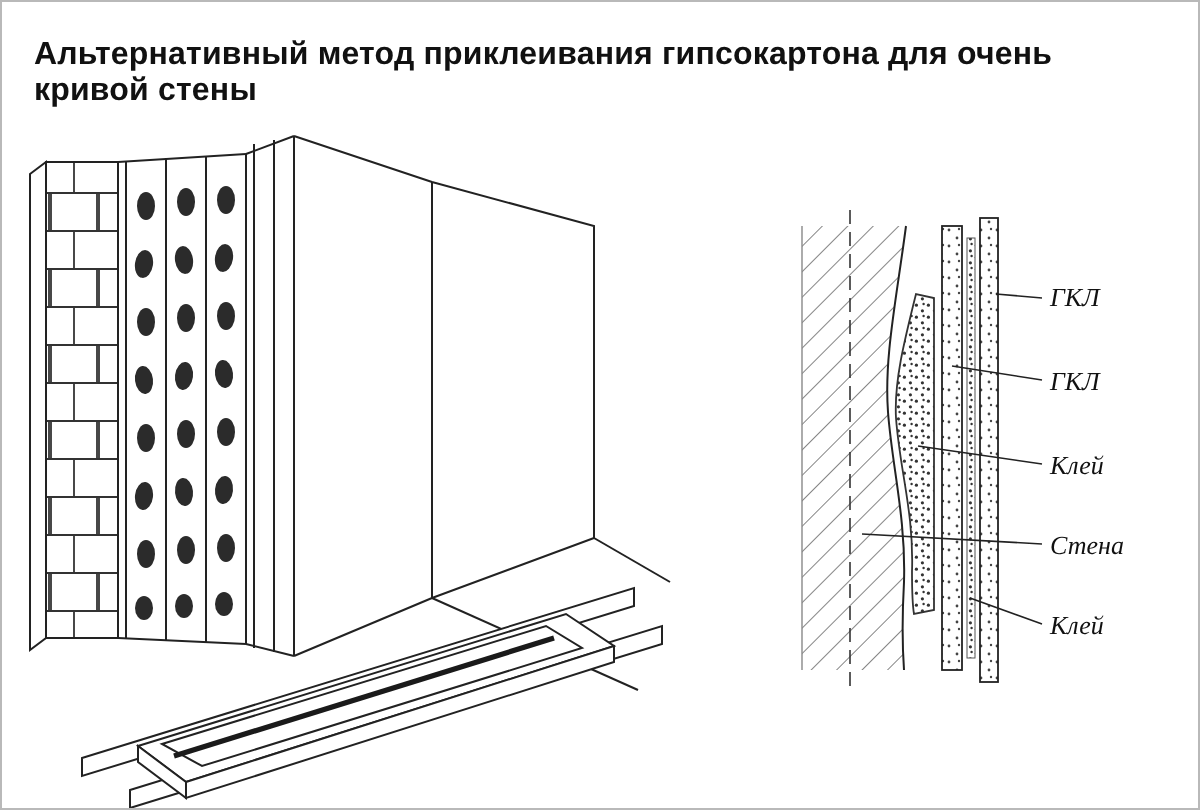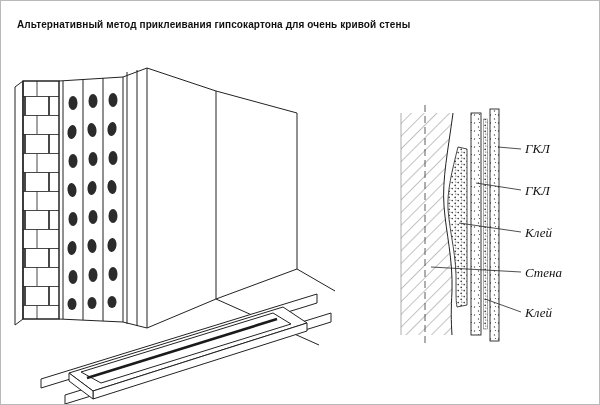--- a/index.html
+++ b/index.html
@@ -9,21 +9,21 @@
     box-sizing:border-box;
     background:#ffffff;
     border:1px solid #b9b9b9;
     font-family:"Liberation Sans",sans-serif;
     overflow:hidden;
   }
   .title{
     position:absolute;
     left:16px;top:18px;
     width:568px;
-    font-size:10px;
+    font-size:16px;
     font-weight:bold;
     color:#111111;
     letter-spacing:0.1px;
   }
   svg{position:absolute;left:0;top:0;}
   text.detail-label{
     font-family:"Liberation Serif",serif;
     font-style:italic;
     font-size:13px;
     fill:#111111;

